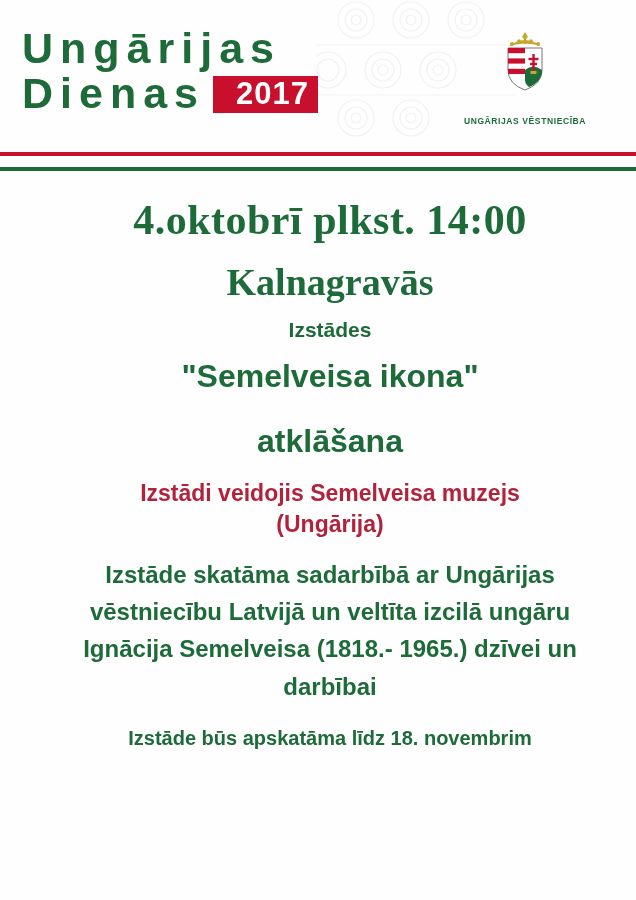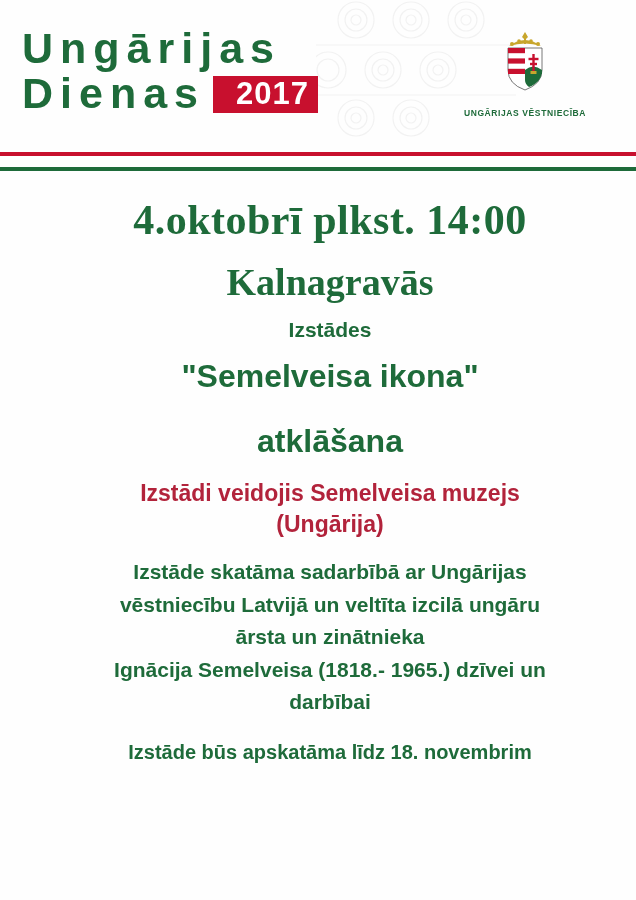--- a/index.html
+++ b/index.html
@@ -79,21 +79,21 @@
   
   .emblem-block {
     position: absolute;
     top: 30px;
     right: 36px;
     width: 150px;
     text-align: center;
     z-index: 3;
   }
   .emblem-caption {
-    margin-top: 12px;
+    margin-top: 20px;
     font-size: 8.5px;
     letter-spacing: 0.6px;
     color: #1e6b3a;
     font-weight: bold;
   }
 
   
   .rules {
     position: absolute;
     left: 0;
@@ -155,21 +155,21 @@
   }
   .l-author {
     font-size: 23px;
     font-weight: bold;
     color: #b2233b;
     margin: 18px 0 0 0;
     line-height: 1.35;
     font-family: "Liberation Sans", sans-serif;
   }
   .l-desc {
-    font-size: 21px;
+    font-size: 24px;
     font-weight: bold;
     color: #1e6b3a;
     margin: 16px auto 0 auto;
     width: 520px;
     line-height: 1.55;
     font-family: "Liberation Sans", sans-serif;
   }
   .l-until {
     font-size: 20px;
     font-weight: bold;
@@ -274,21 +274,20 @@
     <div class="l-open">atklāšana</div>
 
     <div class="l-author">
       <div>Izstādi veidojis Semelveisa muzejs</div>
       <div>(Ungārija)</div>
     </div>
 
     <div class="l-desc">
       <div>Izstāde skatāma sadarbībā ar Ungārijas</div>
       <div>vēstniecību Latvijā un veltīta izcilā ungāru</div>
-      <div>ārsta un zinātnieka</div>
       <div>Ignācija Semelveisa (1818.- 1965.) dzīvei un</div>
       <div>darbībai</div>
     </div>
 
     <div class="l-until">Izstāde būs apskatāma līdz 18. novembrim</div>
   </div>
 
 </div>
 
 </body></html>

